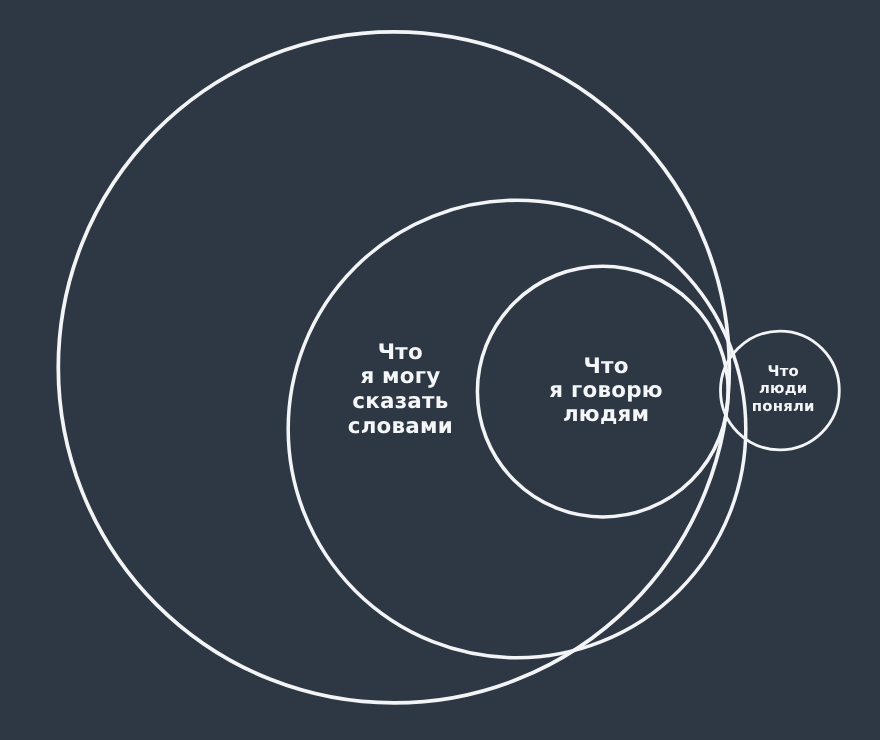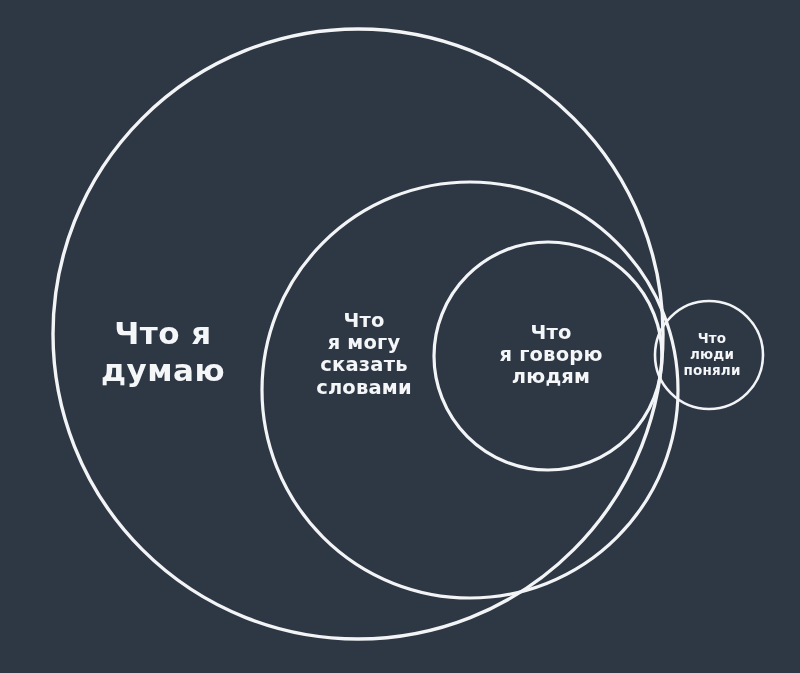--- a/index.html
+++ b/index.html
@@ -51,22 +51,20 @@
 <div id="stage" style="background: rgb(46, 55, 68);">
 
   <svg id="diagram-svg" viewBox="0 0 800 673" xmlns="http://www.w3.org/2000/svg">
     <rect x="0" y="0" width="800" height="673" fill="#2e3744"></rect>
     <circle fill="none" stroke="#f2f4f6" cx="358" cy="334" r="305" stroke-width="3.4"></circle>
     <circle fill="none" stroke="#f2f4f6" cx="470" cy="390" r="208" stroke-width="3.2"></circle>
     <circle fill="none" stroke="#f2f4f6" cx="548" cy="356" r="114" stroke-width="3.2"></circle>
     <circle fill="none" stroke="#f2f4f6" cx="709" cy="355" r="54" stroke-width="2.6"></circle>
   </svg>
 
-  <div class="label l1" style="left: 163px; top: 352px; font-size: 31px; color: rgb(244, 246, 248);">Что я
-думаю</div>
 
   <div class="label l2" style="left: 364px; top: 354px; font-size: 19.5px; color: rgb(244, 246, 248);">Что
 я могу
 сказать
 словами</div>
 
   <div class="label l3" style="left: 551px; top: 355px; font-size: 19.5px; color: rgb(244, 246, 248);">Что
 я говорю
 людям</div>
 

